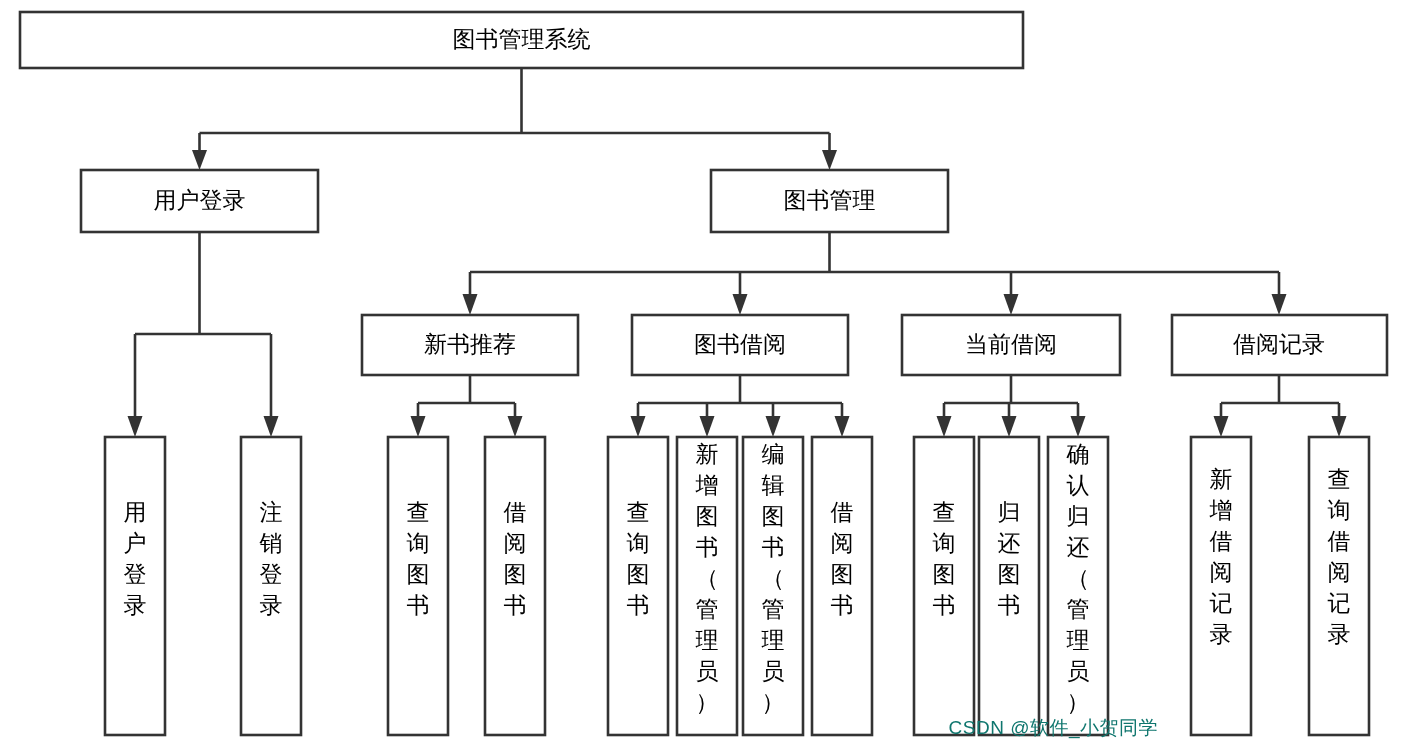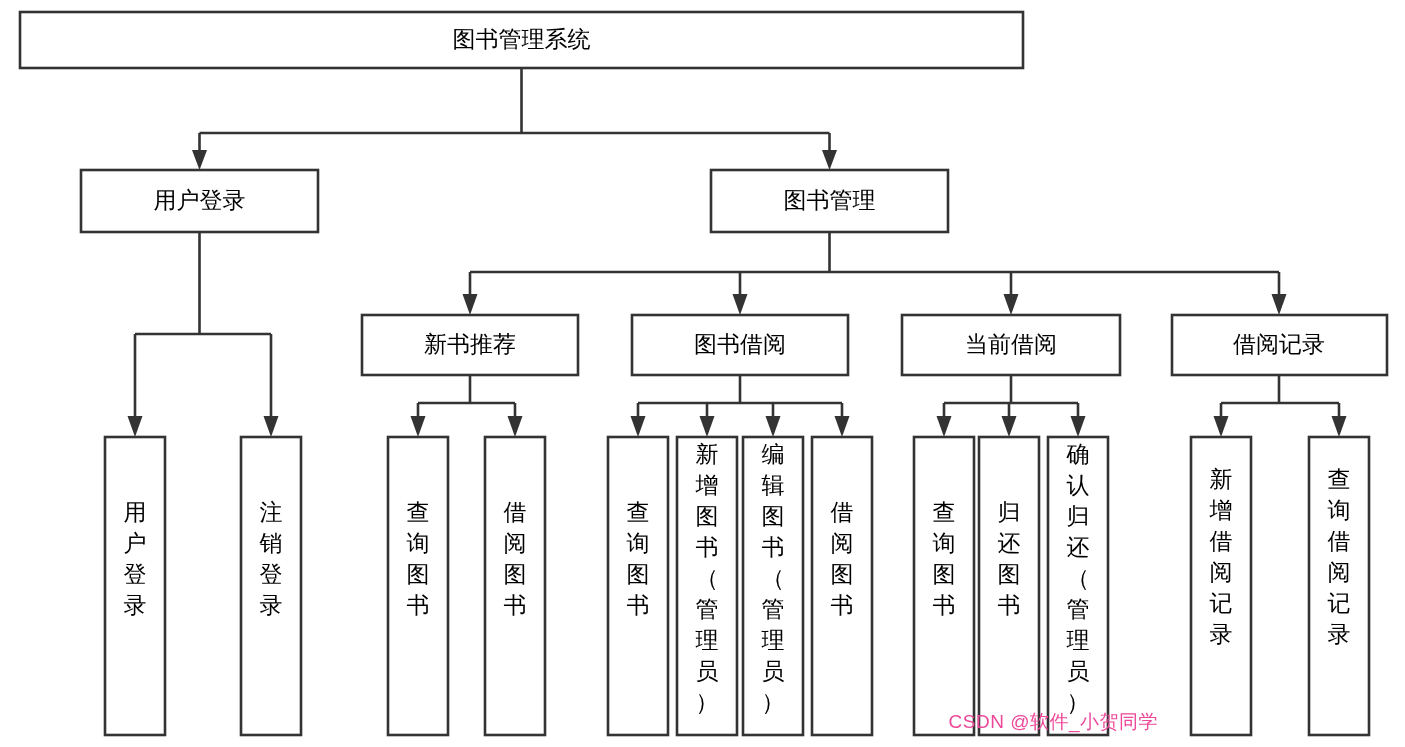--- a/index.html
+++ b/index.html
@@ -53,22 +53,22 @@
     stroke-linecap: butt;
     stroke-linejoin: miter;
   }
   .arrow-head {
     fill: #333333;
     stroke: none;
   }
   .watermark {
     position: absolute;
     right: 8px;
-    bottom: 12px;
-    color: #ec4899;
+    bottom: 6px;
+    color: #0f766e;
     font-size: 19px;
     font-family: "Liberation Sans", "DejaVu Sans", sans-serif;
     letter-spacing: 0.5px;
     white-space: nowrap;
     user-select: none;
   }
 </style>
 </head>
 <body>
 

